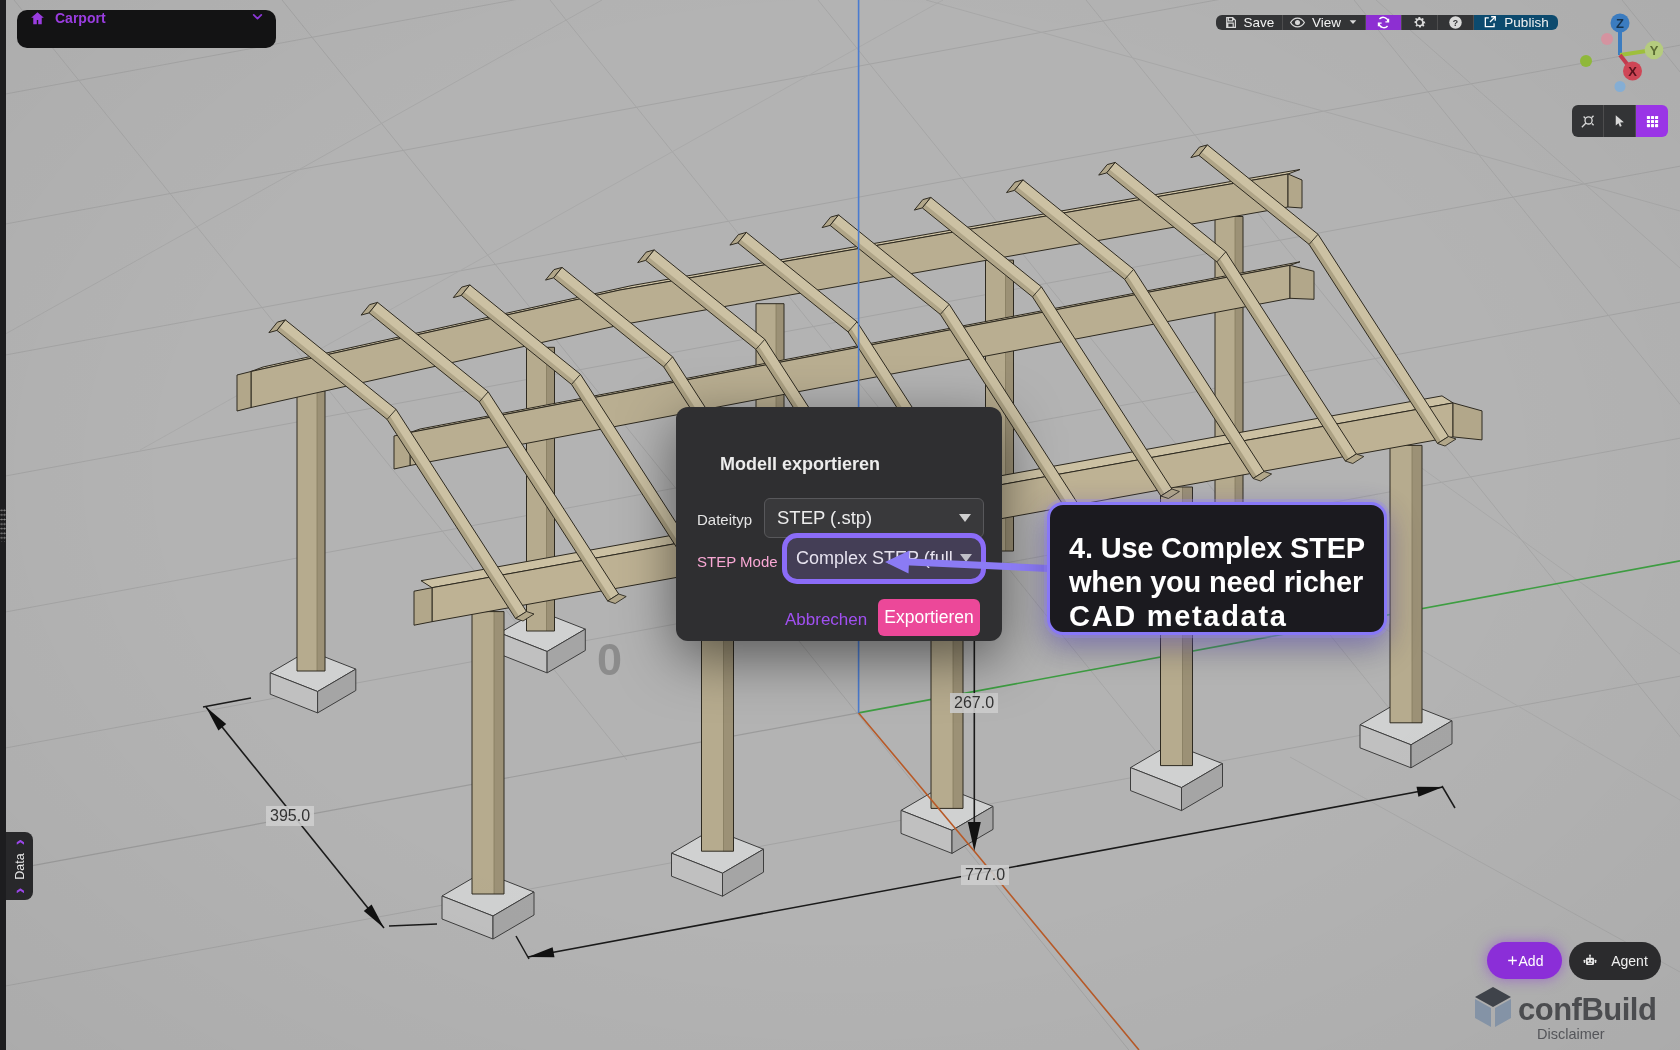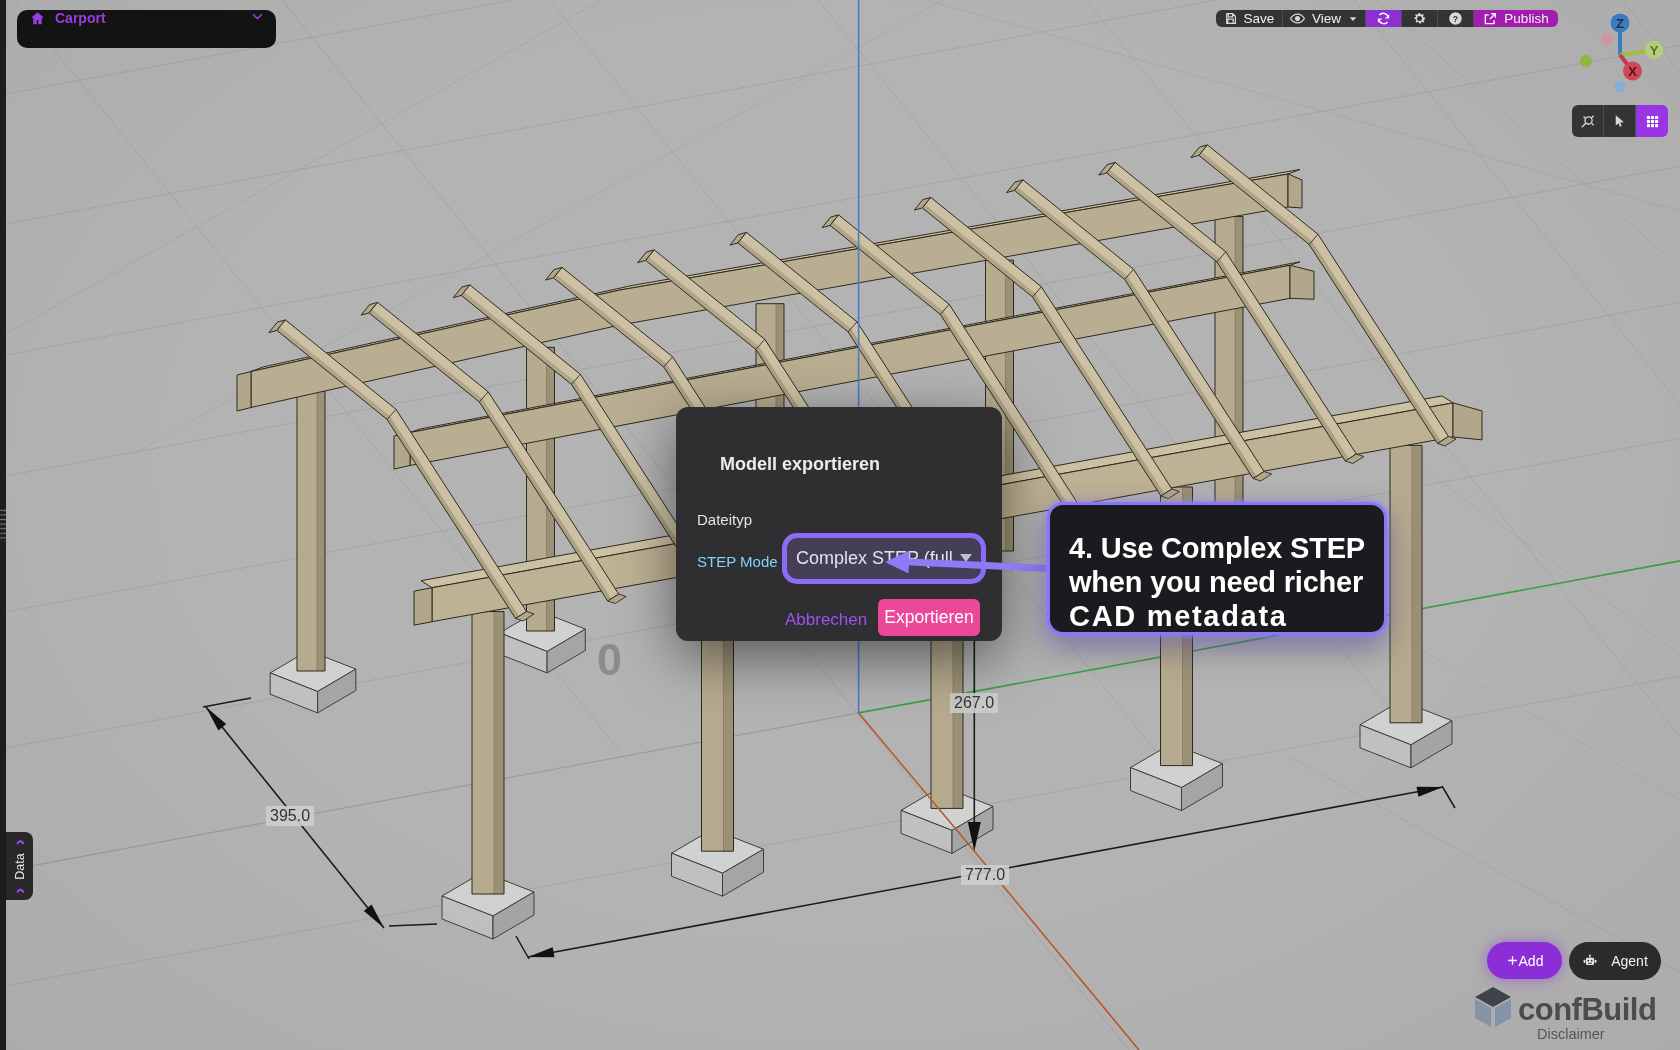--- a/index.html
+++ b/index.html
@@ -220,21 +220,21 @@
 <div class="abs" style="left:17px;top:10px;width:259px;height:38px;background:#131314;border-radius:10px;display:flex;align-items:flex-start;padding:0 12px">
   <svg width="17" height="17" viewBox="0 0 24 24" fill="#9a3de0">
       <path d="M12 3l9 8h-3v9h-5v-6h-2v6H6v-9H3z"></path>
     </svg>
   <span style="color:#9a3de0;font-weight:bold;font-size:14px;margin-left:9px">Carport</span>
   <svg style="margin-left:auto" width="13" height="13" viewBox="0 0 24 24" fill="none" stroke="#8b36d6" stroke-width="3.2" stroke-linecap="round" stroke-linejoin="round">
       <path d="M5 9l7 7 7-7"></path>
     </svg>
 </div>
 
-<div class="abs" style="left:1216px;top:10px;height:17px;display:flex;">
+<div class="abs" style="left:1216px;top:10px;height:24px;display:flex;align-items:center;">
   <div class="seg" style="width:67px;background:#333436;border-radius:6px 0 0 6px;border-right:1px solid #4d4d4e">
     <svg width="13" height="13" viewBox="0 0 24 24" fill="none" stroke="#d9d9d9" stroke-width="2.2">
         <path d="M5 3h11l5 5v13H5z M8 3v6h8V3 M7 21v-8h10v8"></path>
       </svg>
       <span>Save</span>
   </div>
   <div class="seg" style="width:83px;background:#333436;border-right:1px solid #4d4d4e">
     <svg width="15" height="15" viewBox="0 0 24 24" fill="none" stroke="#d9d9d9" stroke-width="2">
         <path d="M1 12s4-7 11-7 11 7 11 7-4 7-11 7-11-7-11-7z"></path>
         <circle cx="12" cy="12" r="3" fill="#d9d9d9"></circle>
@@ -256,21 +256,21 @@
         <path d="M12 8a4 4 0 1 0 0 8 4 4 0 0 0 0-8zm9.4 5.6l-2.1-.4a7 7 0 0 1-.7 1.7l1.3 1.8-1.9 1.9-1.8-1.3a7 7 0 0 1-1.7.7l-.4 2.1h-2.7l-.4-2.1a7 7 0 0 1-1.7-.7l-1.8 1.3-1.9-1.9 1.3-1.8a7 7 0 0 1-.7-1.7l-2.1-.4v-2.7l2.1-.4a7 7 0 0 1 .7-1.7L4.6 6.5l1.9-1.9 1.8 1.3a7 7 0 0 1 1.7-.7l.4-2.1h2.7l.4 2.1a7 7 0 0 1 1.7.7l1.8-1.3 1.9 1.9-1.3 1.8a7 7 0 0 1 .7 1.7l2.1.4z"></path>
         <circle cx="12" cy="12" r="2.5" fill="#343537"></circle>
       </svg>
   </div>
   <div class="seg" style="width:36px;background:#333436;border-right:1px solid #4d4d4e">
     <svg width="15" height="15" viewBox="0 0 24 24">
         <circle cx="12" cy="12" r="10" fill="#d9d9d9"></circle>
         <text x="12" y="17" text-anchor="middle" font-size="14" font-weight="bold" fill="#343537" font-family="Liberation Sans">?</text>
       </svg>
   </div>
-  <div class="seg" style="width:84px;background:#a21caf;border-radius:0 6px 6px 0">
+  <div class="seg" style="width:84px;background:#0c4a6e;border-radius:0 6px 6px 0">
     <svg width="14" height="14" viewBox="0 0 24 24" fill="none" stroke="#fff" stroke-width="2.2">
         <path d="M10 5H4v15h15v-6"></path>
         <path d="M14 3h7v7"></path>
         <path d="M21 3l-9 9"></path>
       </svg>
       <span>Publish</span>
   </div>
 </div>
 
 <svg class="abs" style="left:1570px;top:3px" width="110" height="100" viewBox="0 0 110 100">
@@ -312,21 +312,27 @@
         <rect x="3" y="16" width="5" height="5" rx="1"></rect>
         <rect x="9.5" y="16" width="5" height="5" rx="1"></rect>
         <rect x="16" y="16" width="5" height="5" rx="1"></rect>
       </svg>
   </div>
 </div>
 
 <div class="abs" style="left:676px;top:407px;width:326px;height:234px;background:#2f2f31;border-radius:12px;box-shadow:0 16px 55px rgba(0,0,0,0.5)">
   <div class="abs" style="left:44px;top:47px;font-size:18px;font-weight:600;color:#ececec">Modell exportieren</div>
   <div class="abs" style="left:21px;top:104px;font-size:15px;color:#e4e4e4">Dateityp</div>
-  <div class="abs" style="left:21px;top:146px;font-size:15px;color:#7dd3fc">STEP Mode</div>
+  <div class="abs" style="left:88px;top:91px;width:220px;height:40px;background:#39393b;border:1px solid #58585b;border-radius:6px;display:flex;align-items:center;padding:0 12px">
+    <span style="color:#ececec;font-size:18.5px">STEP (.stp)</span>
+    <svg style="margin-left:auto" width="12" height="9" viewBox="0 0 12 9" fill="#d0d0d0">
+        <path d="M0 0h12L6 8z"></path>
+      </svg>
+  </div>
+  <div class="abs" style="left:21px;top:146px;font-size:15px;color:#f9a8d4">STEP Mode</div>
   <div class="abs" style="left:106px;top:126px;width:204px;height:51px;background:#443e56;border:5px solid #8b6cf8;border-radius:15px;display:flex;align-items:center;padding:0 9px">
     <span style="color:#e6e2ee;font-size:18px;white-space:nowrap;overflow:hidden">Complex STEP (full</span>
     <svg style="margin-left:auto;flex:none" width="12" height="9" viewBox="0 0 12 9" fill="#c0c0c8">
         <path d="M0 0h12L6 8z"></path>
       </svg>
   </div>
   <div class="abs" style="left:109px;top:203px;font-size:17px;color:#a050f0">Abbrechen</div>
   <div class="abs" style="left:202px;top:192px;width:102px;height:37px;background:#ec4899;border-radius:6px;display:flex;align-items:center;justify-content:center;color:#fff;font-size:17.5px">Exportieren</div>
 </div>
 

